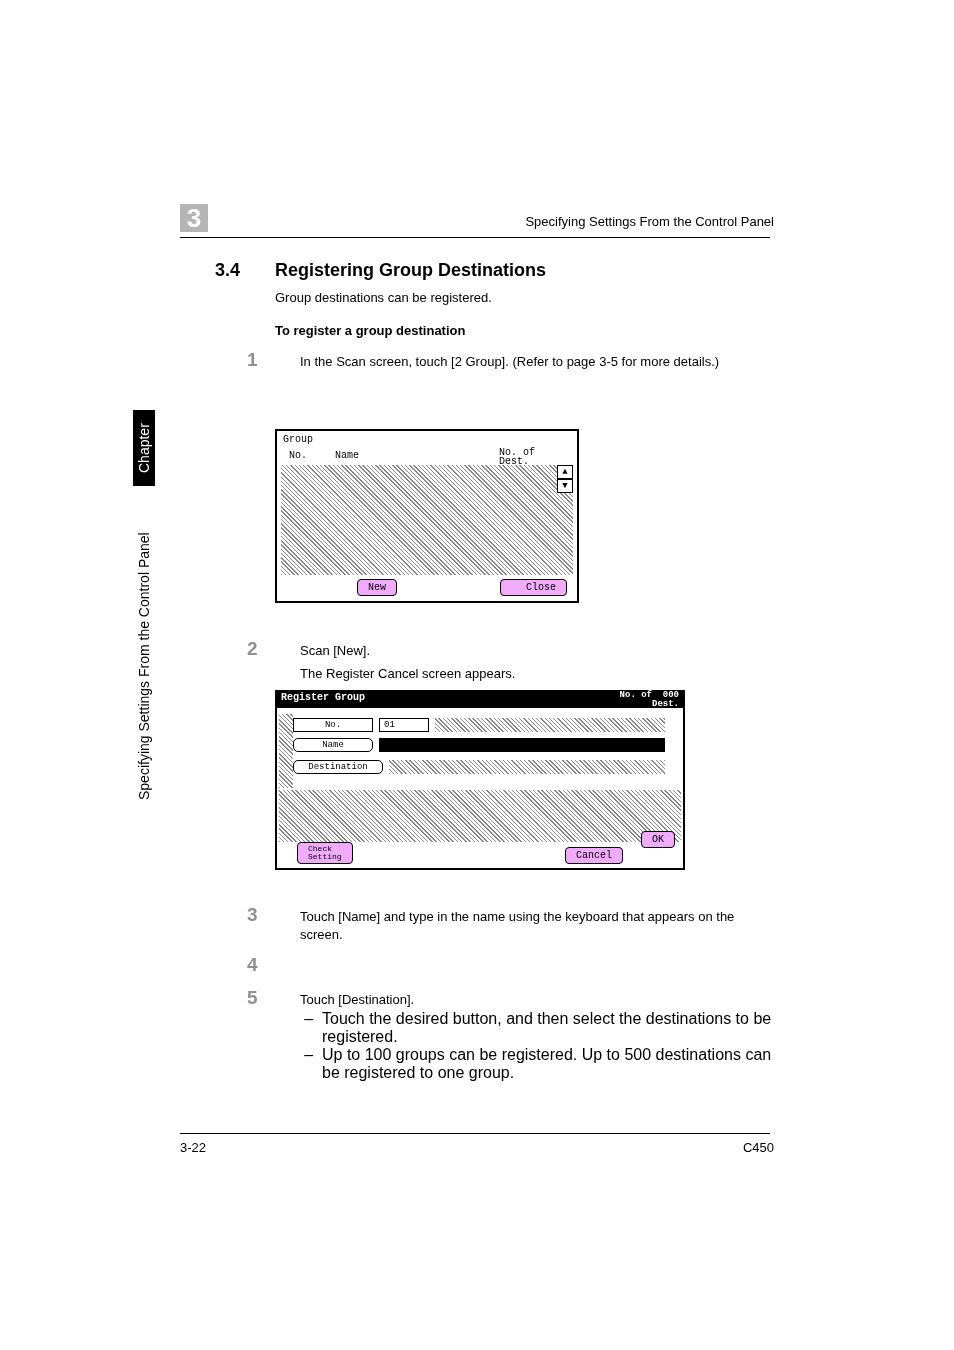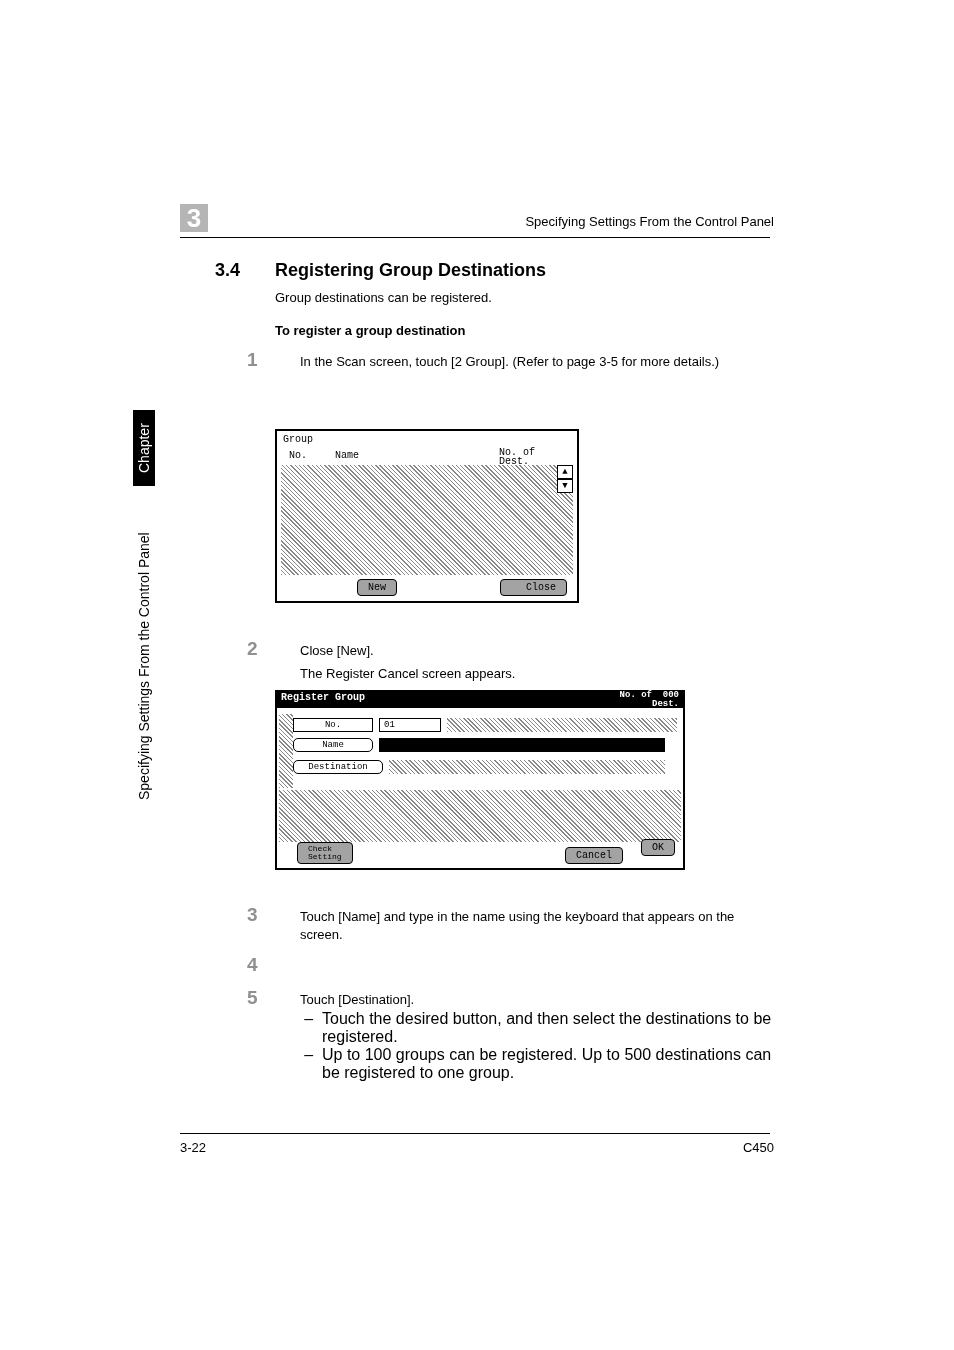--- a/index.html
+++ b/index.html
@@ -184,21 +184,21 @@
     width:16px; height:14px; border:1px solid #000; box-sizing:border-box;
     background:#fff; font-size:9px; text-align:center; line-height:12px;
   }
   .ss-btn {
     display:inline-block;
     border:1px solid #000;
     border-radius:4px;
     padding:2px 10px;
     font-family: "Courier New", monospace;
     font-size:10px;
-    background:#a3a3a3;
+    background:#f0abfc;
   }
   .ss1-new { position:absolute; left:80px; bottom:5px; }
   .ss1-close { position:absolute; right:10px; bottom:5px;padding-left:25px; }
 
   .screenshot2 {
     position: absolute;
     left: 275px;
     top: 690px;
     width: 410px;
     height: 180px;
@@ -269,21 +269,21 @@
     position:absolute;
     left:2px; right:2px; bottom:26px;
     height:52px;
   }
   .ss2-btnrow {
     position:absolute;
     bottom:4px; left:0; right:0;
   }
   .ss2-check { position:absolute; left:20px; bottom:0; font-size:8px; line-height:1; }
   .ss2-cancel { position:absolute; right:60px; bottom:0; }
-  .ss2-ok { position:absolute; right:8px; bottom:8px; }
+  .ss2-ok { position:absolute; right:8px; bottom:16px; }
 
   
   .foot-rule {
     position: absolute;
     left: 180px;
     top: 1133px;
     width: 590px;
     border-top: 1px solid #000;
   }
   .foot-l {
@@ -333,37 +333,37 @@
   <div class="ss1-striped hatch"></div>
   <div class="ss1-scroll">
     <div class="arrow">▲</div>
     <div class="arrow">▼</div>
   </div>
   <span class="ss-btn ss1-new">New</span>
   <span class="ss-btn ss1-close">Close</span>
 </div>
 
 <div class="stepnum" style="top:638px">2</div>
-<div class="steptext" style="top:642px">Close [New].</div>
+<div class="steptext" style="top:642px">Scan [New].</div>
 <div class="subtext" style="top:666px">The Register Cancel screen appears.</div>
 
 <div class="screenshot2">
   <div class="ss2-titlebar">
     <span>Register Group</span>
     <span class="ss2-count">
       <span>No. of</span>&nbsp;&nbsp;<span>000</span><br>
       <span>Dest.</span>
     </span>
   </div>
   <div class="ss2-body">
     <div class="ss2-left-hatch hatch"></div>
 
     <div class="ss2-row" style="top:10px">
       <span class="ss2-label-box">No.</span>
-      <span class="ss2-value-box" style="width:62px">01</span>
+      <span class="ss2-value-box" style="width:50px">01</span>
       <span class="ss2-val-striped hatch" style="width:230px"></span>
     </div>
 
     <div class="ss2-row" style="top:30px">
       <span class="ss2-label-box ss2-rounded">Name</span>
       <span class="ss2-black" style="width:286px"></span>
     </div>
 
     <div class="ss2-row" style="top:52px">
       <span class="ss2-label-box ss2-rounded" style="width:90px">Destination</span>

